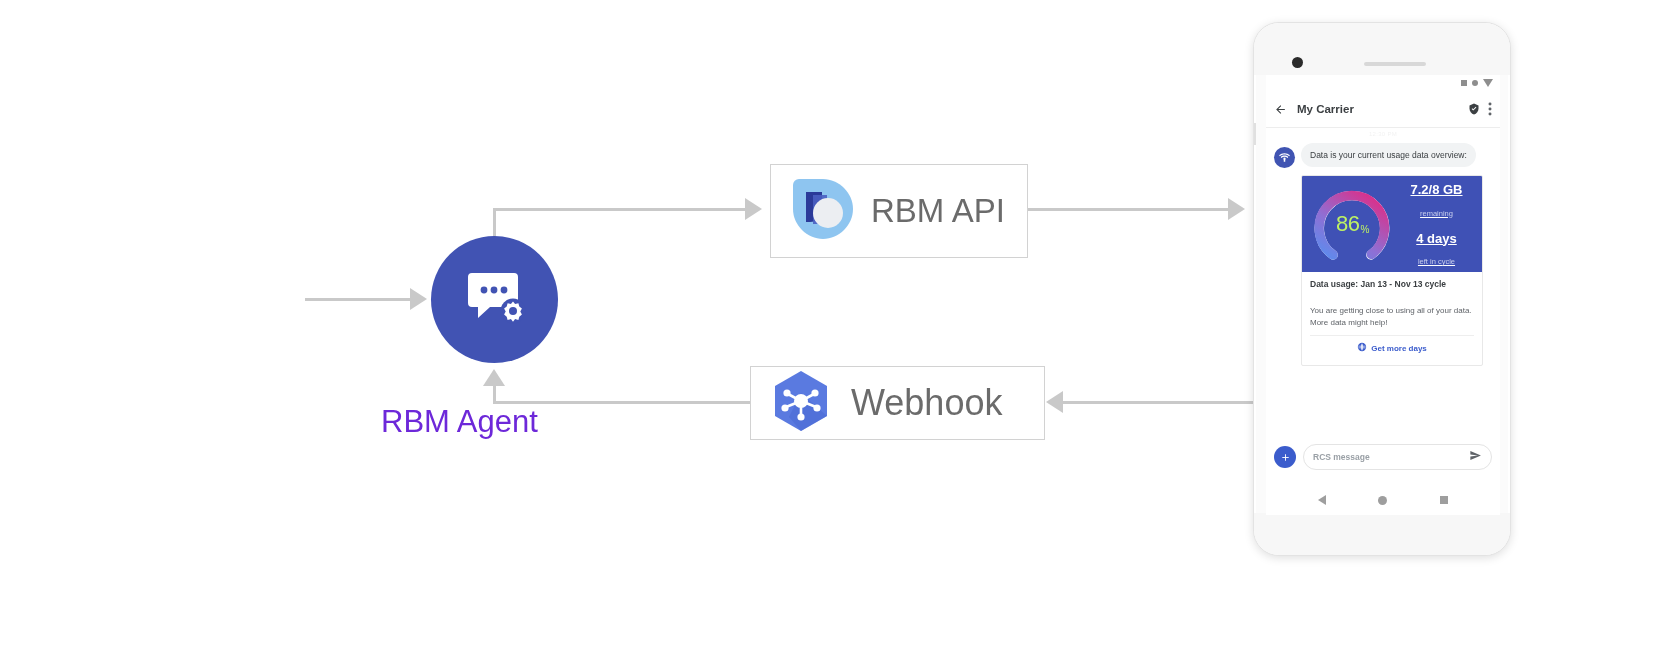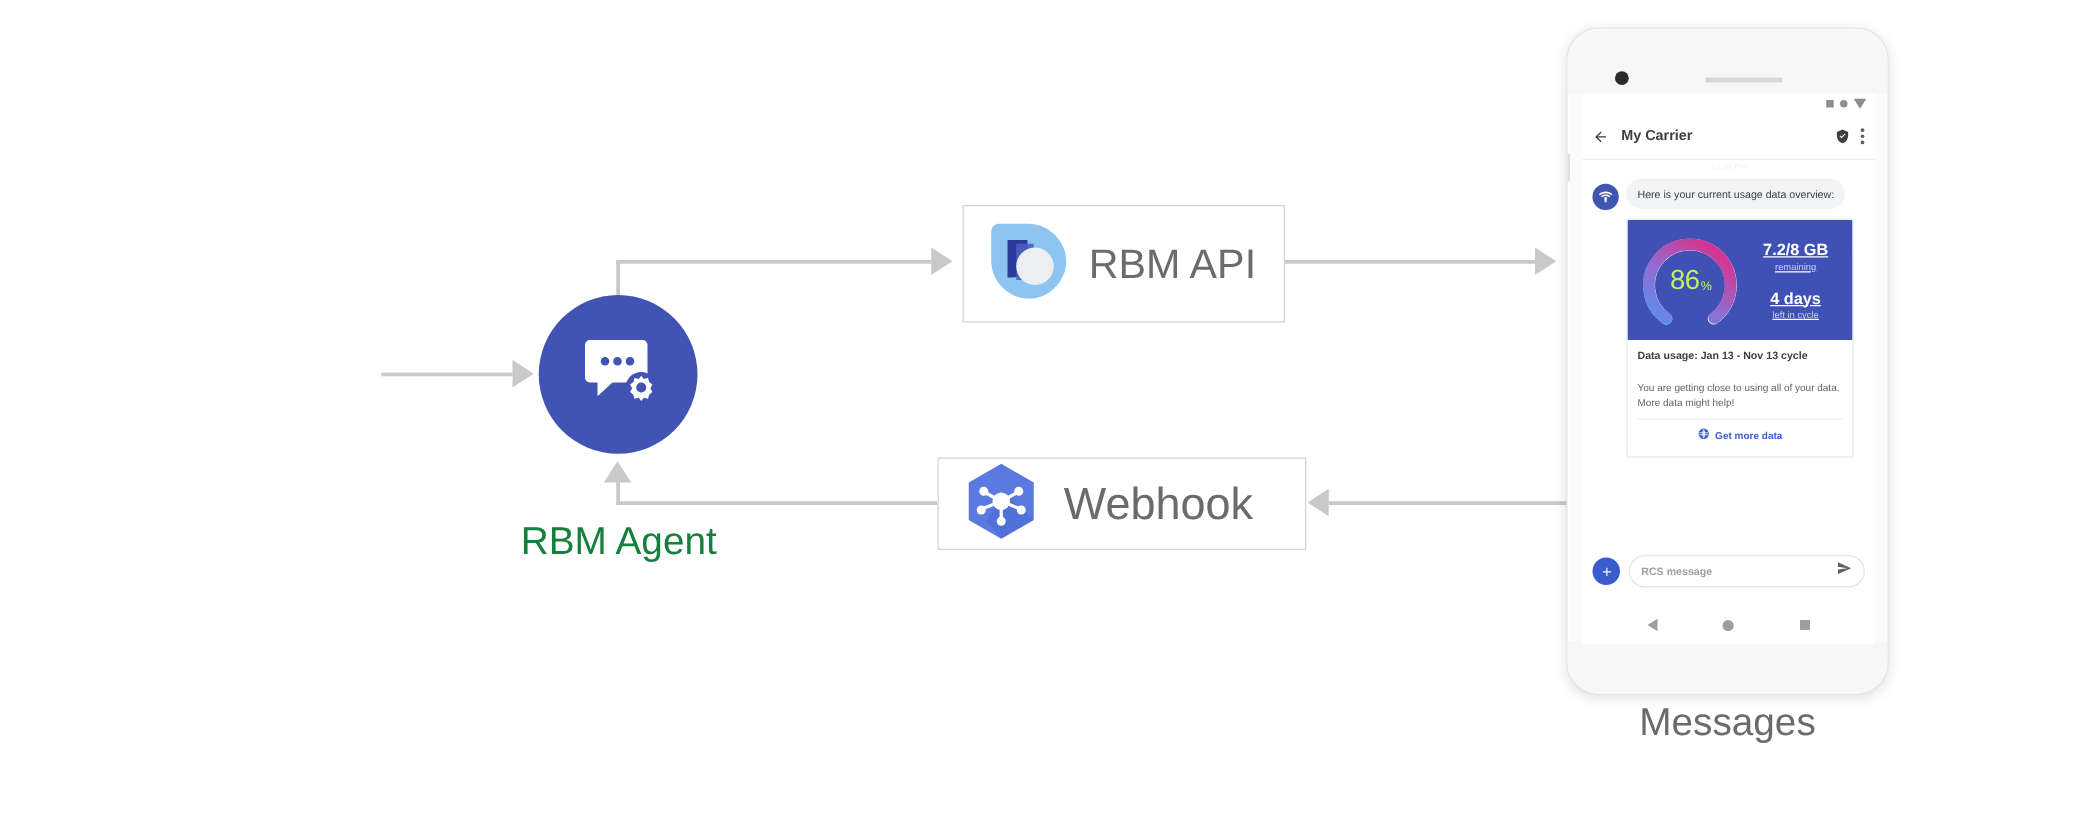--- a/index.html
+++ b/index.html
@@ -42,22 +42,22 @@
   #webhook-box .node-label{font-size:36px;margin-left:16px;}
 
   
   #rbm-agent-circle{
     position:absolute;left:431px;top:236px;width:127px;height:127px;
     border-radius:50%;
     background:#4153b3;
     display:flex;align-items:center;justify-content:center;
   }
   #agent-caption{
-    position:absolute;left:381px;top:415px;width:228px;
-    text-align:center;color:#15803d;font-size:31px;font-weight:300;
+    position:absolute;left:381px;top:404px;width:228px;
+    text-align:left;color:#6d28d9;font-size:31px;font-weight:300;
   }
 
   
   .conn{position:absolute;background:#c9c9c9;}
   .conn-h{height:3px;}
   .conn-v{width:3px;}
   .arrow-r{
     position:absolute;width:0;height:0;
     border-top:11px solid transparent;
     border-bottom:11px solid transparent;
@@ -138,21 +138,21 @@
   }
   #gauge-wrap{position:relative;width:86px;height:86px;margin-left:7px;}
   #gauge-value{
     position:absolute;left:0;top:0;width:86px;height:86px;
     display:flex;align-items:center;justify-content:center;
     color:#bef264;font-size:22px;font-weight:300;letter-spacing:-.5px;
   }
   #gauge-value sup{font-size:10px;vertical-align:baseline;position:relative;top:5px;left:1px;}
   #card-stats{flex:1;text-align:center;color:#fff;padding-right:4px;text-decoration:underline;}
   .stat-big{font-size:13px;font-weight:700;line-height:1.2;}
-  .stat-sub{font-size:7.5px;color:#c9cfee;margin-top:1px;}
+  .stat-sub{font-size:7.5px;color:#c9cfee;margin-top:11px;}
   #stat-block-2{margin-top:13px;}
 
   #card-body{padding:7px 8px 6px 8px;}
   #card-title{font-size:8.5px;font-weight:700;color:#3c4043;margin-bottom:3px;}
   #card-desc{font-size:8px;color:#5f6368;line-height:1.45;margin-top:16px;}
   #card-action{
     border-top:1px solid #eee;margin-top:7px;padding:6px 0 5px 0;
     display:flex;align-items:center;justify-content:center;gap:4px;
     color:#3b5ccc;font-size:8px;font-weight:700;
   }
@@ -307,21 +307,21 @@
 
         <div class="msg-row">
           <div id="avatar">
             <svg width="13" height="13" viewBox="0 0 24 24">
               <path d="M12 6.5c3.3 0 6.3 1.2 8.6 3.2l1.4-1.7C19.3 5.6 15.8 4.2 12 4.2S4.7 5.6 2 8l1.4 1.7C5.7 7.7 8.7 6.5 12 6.5z" fill="#ffffff"></path>
               <path d="M12 10.6c2.1 0 4.1.8 5.6 2.1l1.4-1.7C17.1 9.3 14.7 8.4 12 8.4s-5.1.9-7 2.6l1.4 1.7c1.5-1.3 3.5-2.1 5.6-2.1z" fill="#ffffff"></path>
               <path d="M10.6 14.8h2.8V20h-2.8z" fill="#ffffff"></path>
               <circle cx="12" cy="14.3" r="2.1" fill="#ffffff"></circle>
             </svg>
           </div>
-          <div id="text-bubble">Here is your current usage data overview:</div>
+          <div id="text-bubble">Data is your current usage data overview:</div>
         </div>
 
         <div id="rich-card">
           <div id="card-media">
             <div id="gauge-wrap">
               <svg width="86" height="86" viewBox="0 0 100 100">
                 <defs>
                   <linearGradient id="gaugeGrad" x1="0%" y1="100%" x2="75%" y2="0%">
                     <stop offset="0%" stop-color="#5b8dee"></stop>
                     <stop offset="45%" stop-color="#8f6fd4"></stop>
@@ -351,21 +351,21 @@
             <div id="card-title">Data usage: Jan 13 - Nov 13 cycle</div>
             <div id="card-desc">You are getting close to using all of your data. More data might help!</div>
             <div id="card-action">
               <span>
                 <svg width="10" height="10" viewBox="0 0 24 24">
                     <circle cx="12" cy="12" r="10" fill="#3b5ccc"></circle>
                     <path d="M12 3c-1.9 2.2-3 5.4-3 9s1.1 6.8 3 9c1.9-2.2 3-5.4 3-9s-1.1-6.8-3-9z" fill="#ffffff" opacity=".75"></path>
                     <path d="M3.2 9h17.6v2H3.2zm0 4h17.6v2H3.2z" fill="#ffffff" opacity=".75"></path>
                   </svg>
               </span>
-              <span>Get more data</span>
+              <span>Get more days</span>
             </div>
           </div>
         </div>
       </div>
 
       <div id="composer">
         <div id="plus-fab">
           <svg width="11" height="11" viewBox="0 0 24 24">
               <path d="M11 5h2v14h-2z" fill="#fff"></path>
               <path d="M5 11h14v2H5z" fill="#fff"></path>
@@ -383,15 +383,14 @@
 
       <div id="nav-bar">
         <span class="nav-back"></span>
         <span class="nav-home"></span>
         <span class="nav-recent"></span>
       </div>
 
     </div>
   </div>
 
-  <div id="messages-caption">Messages</div>
 
 </div>
 
 </body></html>

